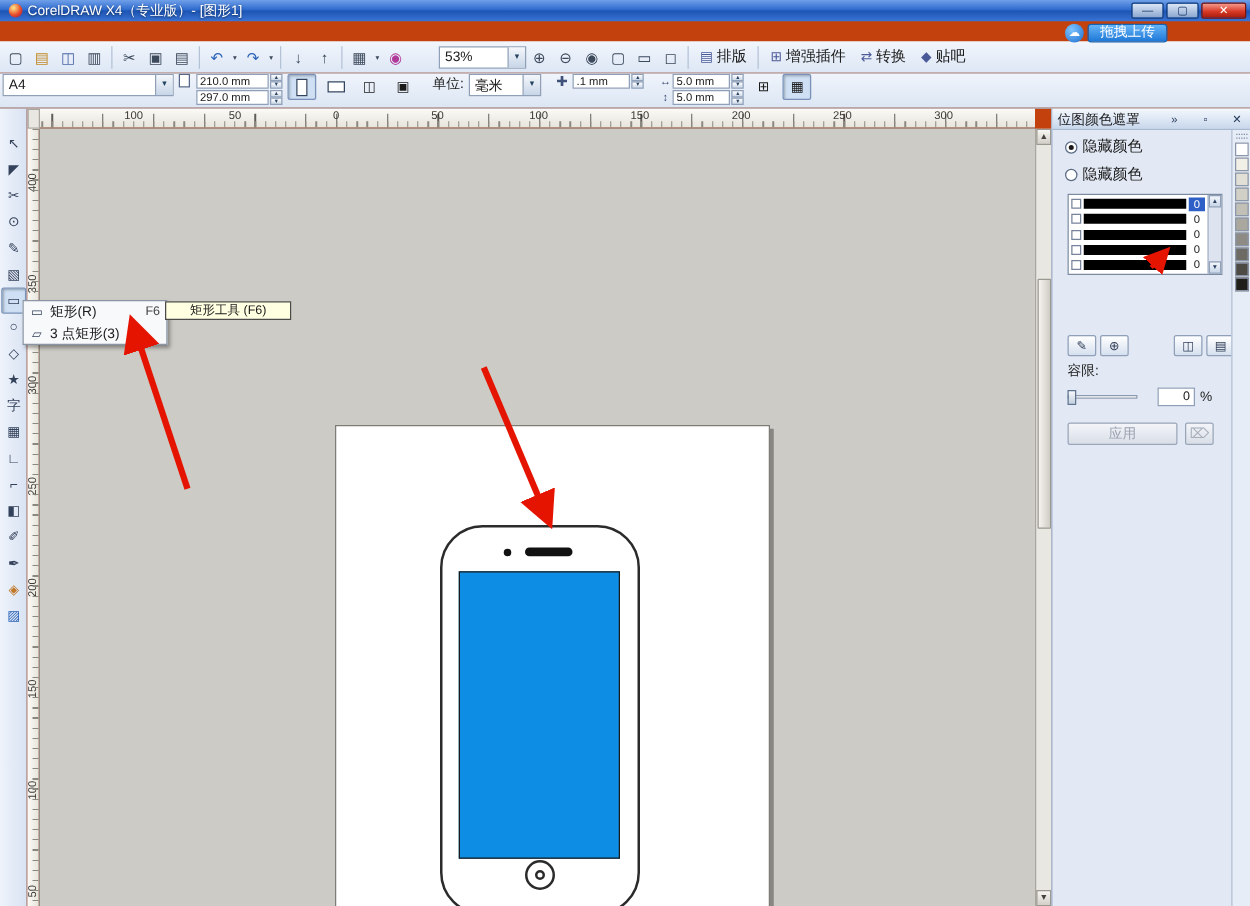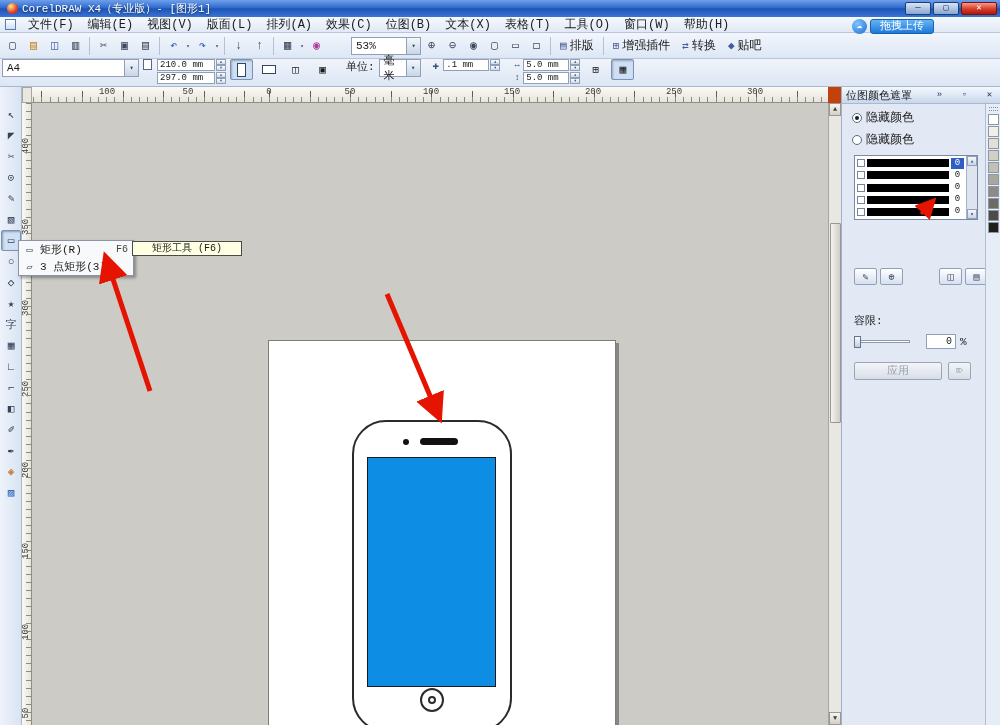--- a/index.html
+++ b/index.html
@@ -1,18 +1,18 @@
 <!DOCTYPE html>
 <html><head>
 <meta charset="utf-8">
 <style>
   *{margin:0;padding:0;box-sizing:border-box}
   html,body{background:#666}
   .app{position:relative;width:1000px;height:725px;overflow:hidden;
-       font-family:Liberation Mono, monospace;font-size:12px;color:#1a1a1a;
+       font-family:Liberation Sans, sans-serif;font-size:12px;color:#1a1a1a;
        background:#c2410c}
   
   .titlebar{position:absolute;left:0;top:0;width:1000px;height:17px;display:flex;align-items:center;
     padding:0 3px;color:#fff;
     background:linear-gradient(#6f9fe8 0%,#2f6cd0 45%,#1d55b4 52%,#3a74d4 100%)}
   .app-logo{width:11px;height:11px;border-radius:50%;margin:0 4px;
     background:radial-gradient(circle at 35% 30%,#ffe98a,#e84a2a 55%,#8a1a5a)}
   .wtitle{flex:1;font-size:11px;text-shadow:0 1px 2px rgba(0,0,0,.55);white-space:nowrap;overflow:hidden}
   .winbtn{width:26px;height:13px;margin-left:2px;border:1px solid #16407e;border-radius:2px;
     background:linear-gradient(#dbe6f5,#8aa6cf);font-size:9px;line-height:11px;text-align:center;color:#12305e;cursor:default}
@@ -51,21 +51,21 @@
   .sinput{width:58px;height:12px;background:#fff;border:1px solid #8fa0b8;font-size:9px;line-height:10px;padding:0 2px;text-align:left}
   .spin{width:10px;display:flex;flex-direction:column;gap:0}
   .spin span{height:6px;font-size:5px;line-height:5px;text-align:center;border:1px solid #8fa0b8;
     background:linear-gradient(#fff,#cdd9e8);color:#2c4464}
   .page-ico{width:9px;height:11px;border:1px solid #55688a;background:#fff;margin-right:1px}
   .pb-btn{width:23px;height:21px;display:flex;align-items:center;justify-content:center;border-radius:2px;border:1px solid transparent}
   .pb-btn.pressed{background:#cfe0f5;border:1px solid #7a92b8;box-shadow:inset 1px 1px 2px rgba(0,0,0,.25)}
   .glyph-portrait{width:9px;height:14px;border:1px solid #33445f;background:#fff}
   .glyph-landscape{width:14px;height:9px;border:1px solid #33445f;background:#fff}
   .pb-label{font-size:11px;margin-left:8px}
-  .units-combo{width:42px}
+  .units-combo{width:58px}
   .nudge-ico{font-size:11px;color:#41527a;margin-left:8px}
   .tinymove{font-size:9px;color:#41527a;width:10px;text-align:center}
   
   .toolbox{position:absolute;left:0;top:87px;width:22px;height:638px;background:linear-gradient(90deg,#eef3fb,#d9e3f2);
     border-right:1px solid #aab8cc;padding-top:17px}
   .tool{width:20px;height:21px;margin-left:1px;display:flex;align-items:center;justify-content:center;font-size:11px;color:#33415a;
     border-radius:2px;cursor:default}
   .tool.active{background:#cfe0f5;border:1px solid #7a92b8;box-shadow:inset 1px 1px 2px rgba(0,0,0,.3)}
   
   .ruler-corner{position:absolute;left:22px;top:87px;width:10px;height:16px;background:#e9e7e1;border:1px solid #a8a69f}
@@ -114,21 +114,21 @@
   .bar{flex:1;height:8px;background:#000}
   .val{width:13px;font-size:9px;line-height:11px;text-align:center}
   .val.sel{background:#2e5fc6;color:#fff}
   .mask-scroll{width:11px;border-left:1px solid #a8b4c8;background:#dde4f0;display:flex;flex-direction:column;justify-content:space-between}
   .ms-arrow{height:10px;font-size:6px;line-height:9px;text-align:center;color:#2c4060;background:linear-gradient(#f4f7fb,#c8d6e8);
     border:1px solid #8fa0b8}
   .dk-btnrow{display:flex;gap:3px;margin:48px 12px 0 12px}
   .dk-btnrow .spacer{flex:1}
   .dk-btn{width:23px;height:17px;border:1px solid #8fa0b8;border-radius:2px;background:linear-gradient(#fff,#d6e0ef);
     font-size:10px;display:flex;align-items:center;justify-content:center;color:#33415a}
-  .tol-label{margin:28px 0 0 12px;font-size:11px}
+  .tol-label{margin:4px 0 0 12px;font-size:11px}
   .tol-row{display:flex;align-items:center;margin:6px 0 0 12px}
   .slider-track{position:relative;width:56px;height:3px;background:#fff;border:1px solid #8a9ab0}
   .slider-thumb{position:absolute;left:-1px;top:-5px;width:7px;height:12px;background:linear-gradient(#f8fafc,#c2cfdf);
     border:1px solid #60758f}
   .tol-input{width:30px;height:15px;background:#fff;border:1px solid #8fa0b8;font-size:10px;line-height:13px;
     text-align:right;padding-right:3px;margin-left:16px}
   .tol-unit{font-size:11px;margin-left:4px}
   .apply-row{display:flex;gap:6px;margin:13px 0 0 12px}
   .apply-btn{width:88px;height:18px;border:1px solid #9aa6b8;border-radius:2px;color:#9aa2ae;font-size:11px;line-height:16px;
     text-align:center;background:linear-gradient(#f3f5f9,#d9dee7)}
@@ -156,35 +156,20 @@
 <div class="app">
 
   <div class="titlebar">
     <div class="app-logo"></div>
     <div class="wtitle">CorelDRAW X4（专业版）- [图形1]</div>
     <div class="winbtn">—</div>
     <div class="winbtn">▢</div>
     <div class="winbtn close">✕</div>
   </div>
 
-  <div class="menubar">
-    <div class="docicon"></div>
-    <div class="menu-item">文件(F)</div>
-    <div class="menu-item">编辑(E)</div>
-    <div class="menu-item">视图(V)</div>
-    <div class="menu-item">版面(L)</div>
-    <div class="menu-item">排列(A)</div>
-    <div class="menu-item">效果(C)</div>
-    <div class="menu-item">位图(B)</div>
-    <div class="menu-item">文本(X)</div>
-    <div class="menu-item">表格(T)</div>
-    <div class="menu-item">工具(O)</div>
-    <div class="menu-item">窗口(W)</div>
-    <div class="menu-item">帮助(H)</div>
-  </div>
 
   <div class="upload">
     <div class="cloud-logo">☁</div>
     <div class="upload-btn">拖拽上传</div>
   </div>
 
   <div class="toolbar">
     <div class="tb-btn">▢</div>
     <div class="tb-btn" style="color:#c08a28">▤</div>
     <div class="tb-btn" style="color:#4a66a8">◫</div>

